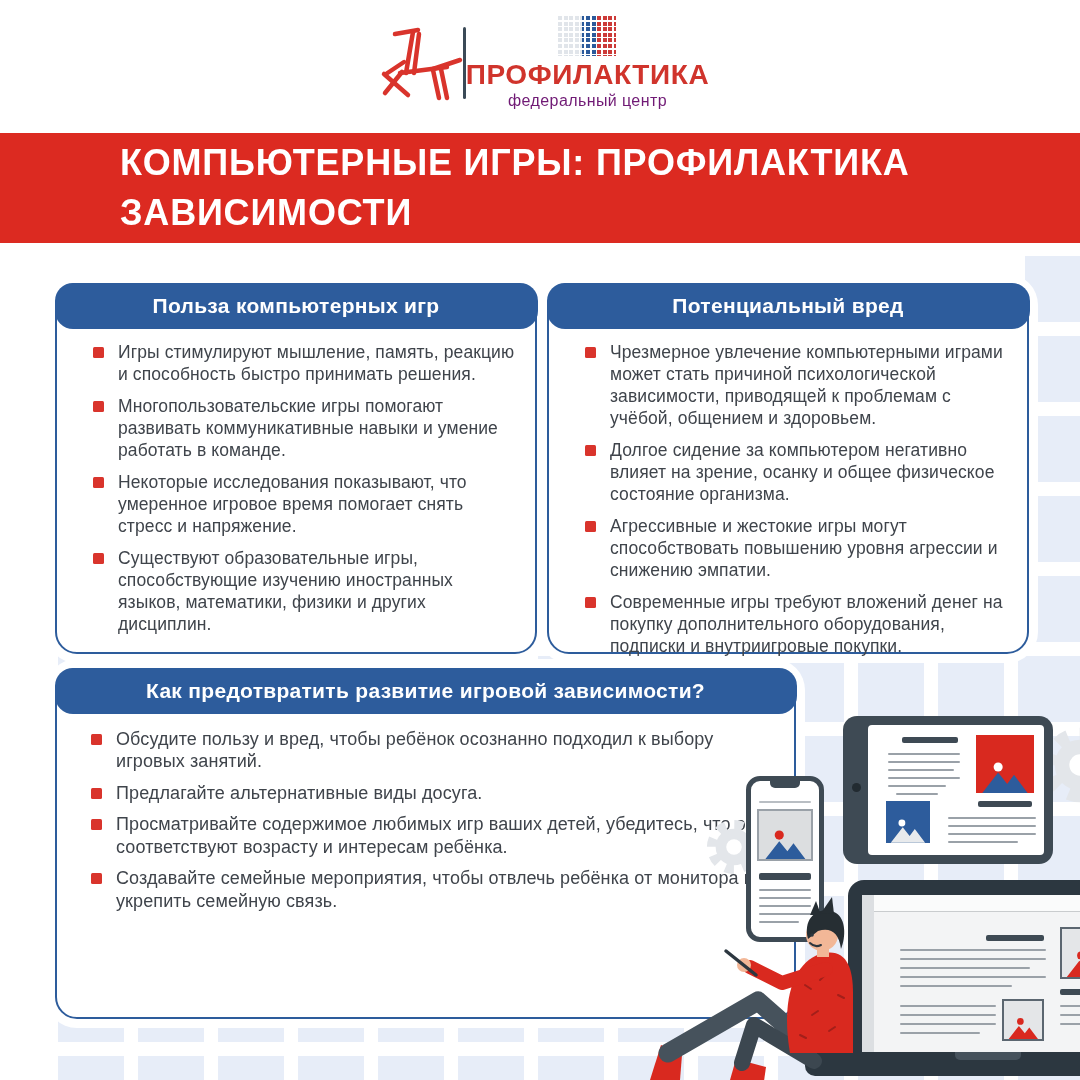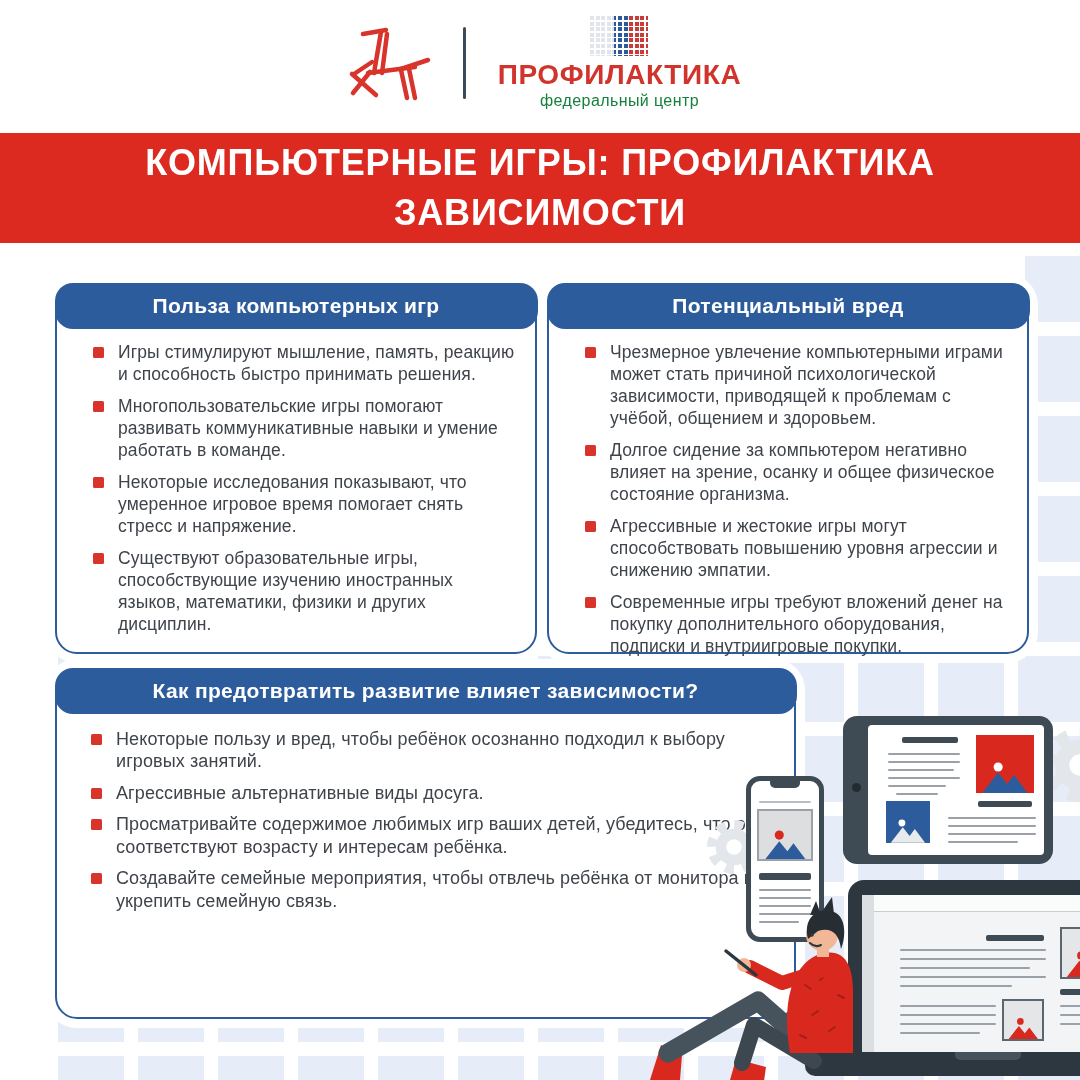--- a/index.html
+++ b/index.html
@@ -8,35 +8,35 @@
 
   
   .bg-pattern{position:absolute;left:58px;top:256px;right:0;bottom:0;z-index:1;
     background-color:#e7edf8;
     background-image:
       repeating-linear-gradient(to right, rgba(255,255,255,0) 0 66px, #fff 66px 80px),
       repeating-linear-gradient(to bottom, rgba(255,255,255,0) 0 66px, #fff 66px 80px);}
   .bg-cover{position:absolute;left:0;top:250px;width:1025px;height:402px;background:#fff;z-index:1;}
 
   
-  .logo-row{position:absolute;left:0;top:16px;width:1080px;display:flex;justify-content:center;align-items:center;gap:32px;z-index:3;}
+  .logo-row{position:absolute;left:0;top:16px;width:1080px;display:flex;justify-content:center;align-items:center;z-index:3;}
   .logo-divider{width:3px;height:72px;background:#3b4a57;border-radius:2px;}
   .logo-right{display:flex;flex-direction:column;align-items:center;}
   .pixel-grid{width:58px;height:40px;margin-bottom:4px;
     background-image:
       repeating-linear-gradient(to right, rgba(255,255,255,0) 0 4px, #fff 4px 5.6px),
       repeating-linear-gradient(to bottom, rgba(255,255,255,0) 0 4px, #fff 4px 5.6px),
       linear-gradient(to right, #e1e5ea 0 42%, #2b5a9b 42% 67%, #cc3a38 67% 100%);}
   .brand{font-size:28px;font-weight:bold;letter-spacing:.6px;color:#d0342c;line-height:1.05;}
-  .brand-sub{font-size:16px;color:#15803d;letter-spacing:.4px;margin-top:3px;}
+  .brand-sub{font-size:16px;color:#701a75;letter-spacing:.4px;margin-top:3px;}
 
   
   .banner{position:absolute;left:0;top:133px;width:1080px;height:110px;background:#dc2a21;z-index:3;
           display:flex;align-items:center;justify-content:center;}
-  .banner h1{margin:0;max-width:840px;text-align:center;color:#fff;font-size:36px;line-height:50px;
+  .banner h1{margin:0;max-width:840px;text-align:left;color:#fff;font-size:36px;line-height:50px;
              font-weight:bold;letter-spacing:.8px;}
 
   
   .card{position:absolute;background:#fff;border:2.5px solid #2d5c9c;border-radius:22px;z-index:2;
         box-shadow:0 0 0 9px #fff;}
   .card-header{background:#2d5c9c;border-radius:18px;margin:-2.5px -2.5px 0 -2.5px;height:46px;
                display:flex;align-items:center;justify-content:center;}
   .card-header span{color:#fff;font-weight:bold;font-size:21px;letter-spacing:.3px;}
   .card-benefits{left:55px;top:283px;width:478px;height:367px;}
   .card-harm{left:547px;top:283px;width:478px;height:367px;}
@@ -162,30 +162,30 @@
         </div>
       <div class="li">
           <span class="sq"></span>
           <p>Современные игры требуют вложений денег на покупку дополнительного оборудования, подписки и внутриигровые покупки.</p>
         </div>
     </div>
   </section>
 
   <section class="card card-prevention">
     <div class="card-header">
-      <span>Как предотвратить развитие влияет зависимости?</span>
+      <span>Как предотвратить развитие игровой зависимости?</span>
     </div>
     <div class="card-body">
       <div class="li">
           <span class="sq"></span>
-          <p>Некоторые пользу и вред, чтобы ребёнок осознанно подходил к выбору игровых занятий.</p>
-        </div>
-      <div class="li">
-          <span class="sq"></span>
-          <p>Агрессивные альтернативные виды досуга.</p>
+          <p>Обсудите пользу и вред, чтобы ребёнок осознанно подходил к выбору игровых занятий.</p>
+        </div>
+      <div class="li">
+          <span class="sq"></span>
+          <p>Предлагайте альтернативные виды досуга.</p>
         </div>
       <div class="li">
           <span class="sq"></span>
           <p>Просматривайте содержимое любимых игр ваших детей, убедитесь, что они соответствуют возрасту и интересам ребёнка.</p>
         </div>
       <div class="li">
           <span class="sq"></span>
           <p>Создавайте семейные мероприятия, чтобы отвлечь ребёнка от монитора и укрепить семейную связь.</p>
         </div>
     </div>

